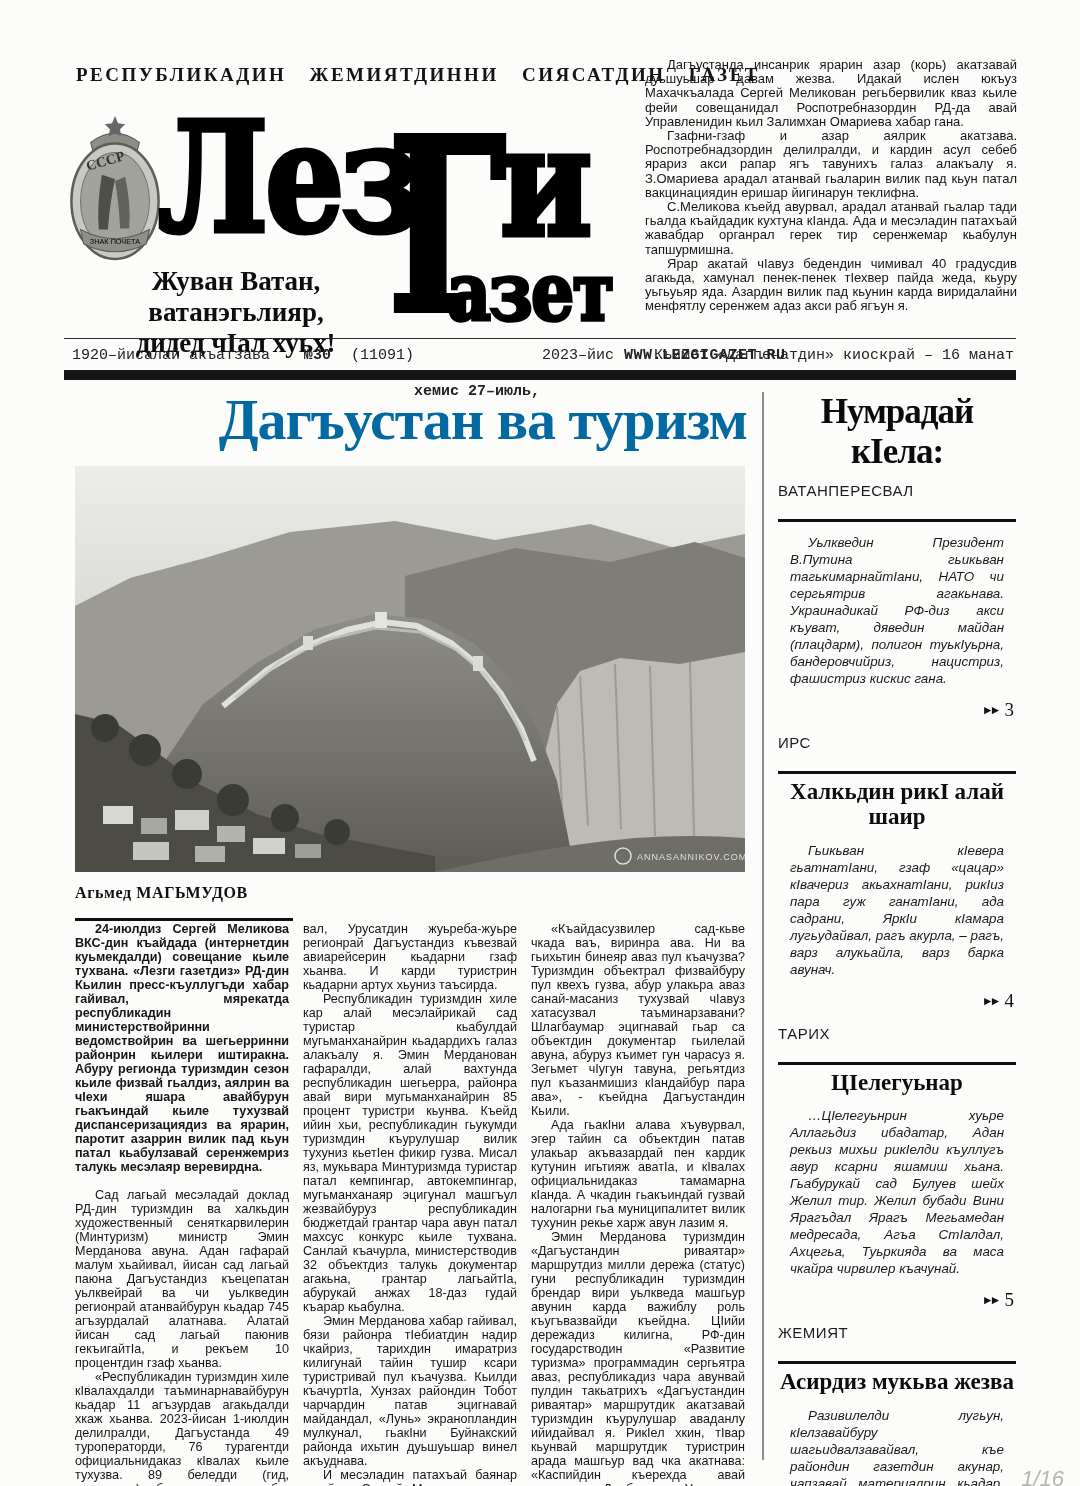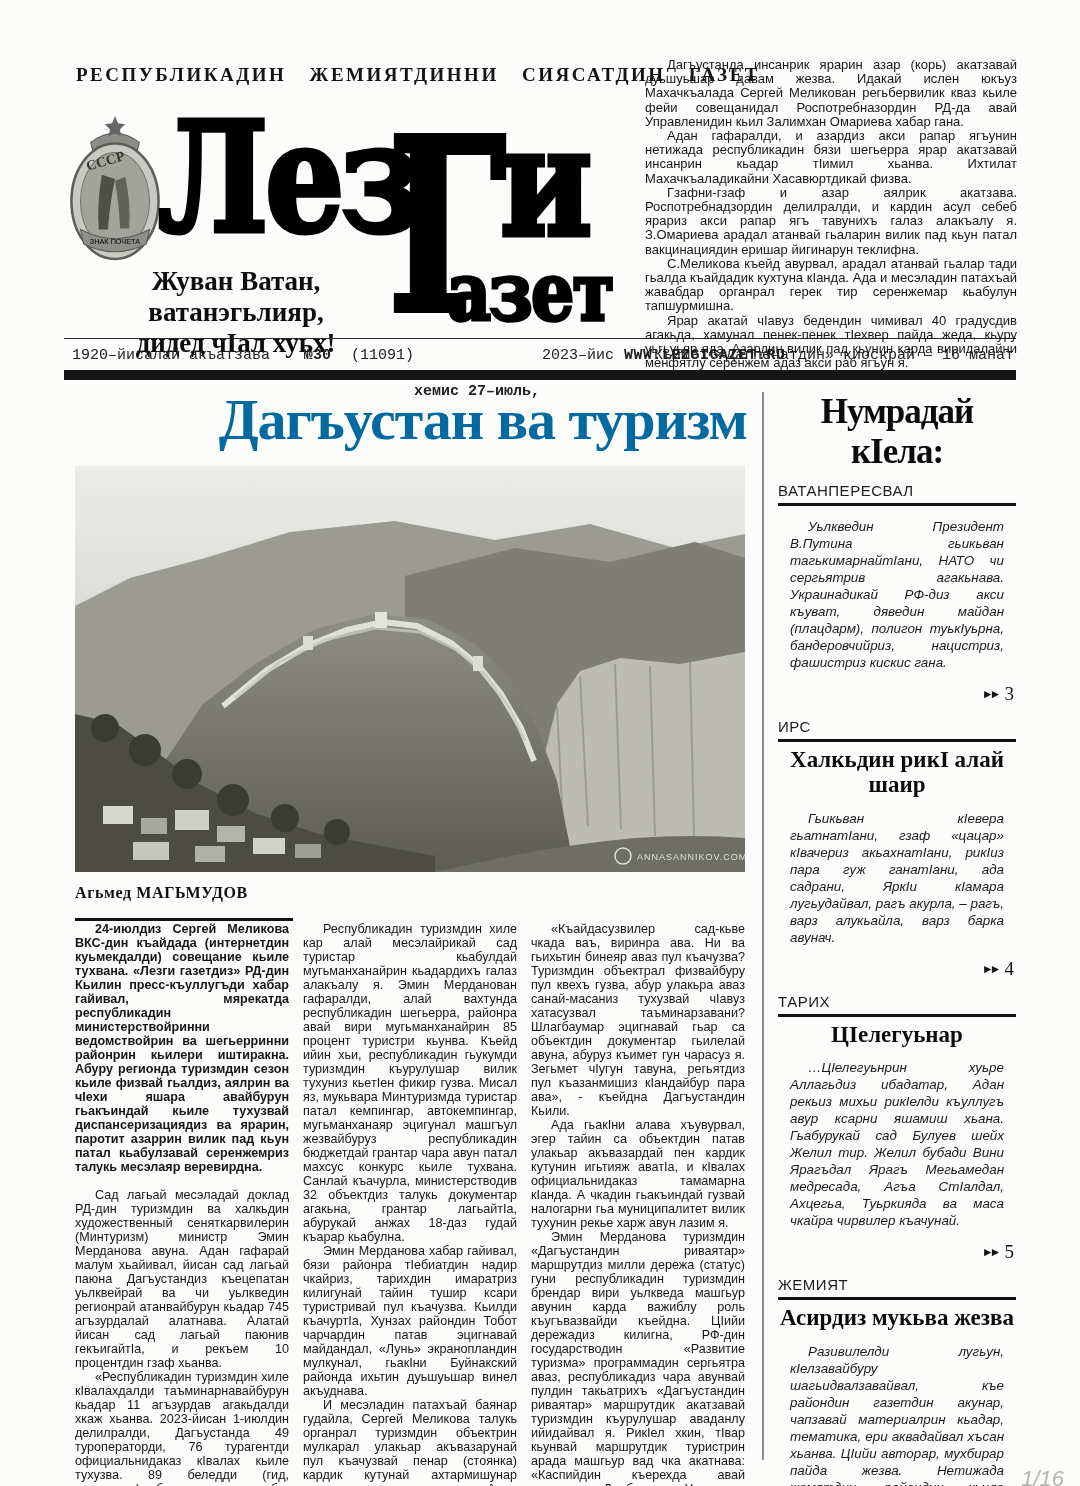--- a/index.html
+++ b/index.html
@@ -73,21 +73,21 @@
   #top-article p{margin:0;font-size:13px;line-height:14.2px;text-align:justify;text-indent:22px;color:#161616;}
 
   
   #sidebar{position:absolute;left:778px;top:392px;width:238px;}
   #sidebar-title{
     margin:0 0 10px 0;text-align:center;font-family:"Liberation Serif",serif;
     font-weight:bold;font-size:35px;letter-spacing:-1px;color:#0b0b0b;
   }
   .rubric{
     font-size:15px;letter-spacing:.5px;color:#1c1c1c;
-    border-bottom:3px solid #111;padding-bottom:4px;margin:0 0 6px 0;
+    border-bottom:3px solid #111;padding-bottom:20px;margin:0 0 6px 0;
   }
   .sec{margin-bottom:13px;}
   .sec-title{
     margin:2px 0 3px 0;text-align:center;font-family:"Liberation Serif",serif;
     font-weight:bold;font-size:23px;line-height:1.08;color:#0c0c0c;
   }
   .teaser{
     margin:12px;font-style:italic;font-size:13.4px;line-height:17px;
     text-align:justify;text-indent:18px;color:#1a1a1a;
   }
@@ -130,21 +130,20 @@
   <span id="ib-number">(11091)</span>
   <span id="ib-date">хемис 27–июль,</span>
   <span id="ib-year">2023–йис</span>
   <span id="ib-site">WWW.LEZGIGAZET.RU</span>
   <span id="ib-price">Къимет «Дагпечатдин» киоскрай – 16 манат</span>
 </div>
 <div id="blackbar"></div>
 
 <div id="top-article">
   <p>Дагъустанда инсанрик ярарин азар (корь) акатзавай дуьшуьшар давам жезва. Идакай ислен юкъуз Махачкъалада Сергей Меликован регьбервилик кваз кьиле фейи совещанидал Роспотребназордин РД-да авай Управленидин кьил Залимхан Омариева хабар гана.</p>
-  <p>Адан гафаралди, и азардиз акси рапар ягъунин нетижада республикадин бязи шегьерра ярар акатзавай инсанрин кьадар тIимил хьанва. Ихтилат Махачкъаладикайни Хасавюртдикай физва.</p>
   <p>Гзафни-гзаф и азар аялрик акатзава. Роспотребнадзордин делилралди, и кардин асул себеб ярариз акси рапар ягъ тавунихъ галаз алакъалу я. З.Омариева арадал атанвай гьаларин вилик пад кьун патал вакцинациядин еришар йигинарун теклифна.</p>
   <p>С.Меликова къейд авурвал, арадал атанвай гьалар тади гьалда къайдадик кухтуна кIанда. Ада и месэладин патахъай жавабдар органрал герек тир серенжемар кьабулун тапшурмишна.</p>
   <p>Ярар акатай чIавуз бедендин чимивал 40 градусдив агакьда, хамунал пенек-пенек тIехвер пайда жеда, кьуру уьгьуьяр яда. Азардин вилик пад кьунин карда виридалайни менфятлу серенжем адаз акси раб ягъун я.</p>
 </div>
 
 <div id="main-title">Дагъустан ва туризм</div>
 
 <svg id="photo" viewBox="0 0 670 406" preserveAspectRatio="none" aria-hidden="true">
   <defs>
     <linearGradient id="gSky" x1="0" y1="0" x2="0" y2="1">
@@ -196,20 +195,21 @@
 <div id="author">Агьмед МАГЬМУДОВ</div>
 
 <div id="columns">
   <div class="col">
     <p class="lead">24-июлдиз Сергей Меликова ВКС-дин къайдада (интернетдин куьмекдалди) совещание кьиле тухвана. «Лезги газетдиз» РД-дин Кьилин пресс-къуллугъди хабар гайивал, мярекатда республикадин министерствойринни ведомствойрин ва шегьерринни районрин кьилери иштиракна. Абуру регионда туризмдин сезон кьиле физвай гьалдиз, аялрин ва чIехи яшара авайбурун гьакъиндай кьиле тухузвай диспансеризациядиз ва ярарин, паротит азаррин вилик пад кьун патал кьабулзавай серенжемриз талукь месэлаяр веревирдна.</p>
     <p class="sp">Сад лагьай месэладай доклад РД-дин туризмдин ва халкьдин художественный сеняткарвилерин (Минтуризм) министр Эмин Мерданова авуна. Адан гафарай малум хьайивал, йисан сад лагьай паюна Дагъустандиз къецепатан уьлквейрай ва чи уьлкведин регионрай атанвайбурун кьадар 745 агъзурдалай алатнава. Алатай йисан сад лагьай паюнив гекъигайтIа, и рекъем 10 процентдин гзаф хьанва.</p>
     <p>«Республикадин туризмдин хиле кIвалахдалди таъминарнавайбурун кьадар 11 агъзурдав агакьдалди хкаж хьанва. 2023-йисан 1-июлдин делилралди, Дагъустанда 49 туроператорди, 76 турагентди официальнидаказ кIвалах кьиле тухузва. 89 беледди (гид, проводник), абурун арада жуьреба-жуьре чIалар чизвай таржумачиярни ава, чпин пешедай федеральный дережадин аттестация вахкана», - лагьана Минтуризмдин кьили.</p>
 
   </div>
   <div class="col">
+    <p class="cont">вал, Урусатдин жуьреба-жуьре регионрай Дагъустандиз къвезвай авиарейсерин кьадарни гзаф хьанва. И карди туристрин кьадарни артух хьуниз таъсирда.</p>
     <p>Республикадин туризмдин хиле кар алай месэлайрикай сад туристар кьабулдай мугьманханайрин кьадардихъ галаз алакъалу я. Эмин Мерданован гафаралди, алай вахтунда республикадин шегьерра, районра авай вири мугьманханайрин 85 процент туристри кьунва. Къейд ийин хьи, республикадин гьукумди туризмдин къурулушар вилик тухуниз кьетIен фикир гузва. Мисал яз, мукьвара Минтуризмда туристар патал кемпингар, автокемпингар, мугьманханаяр эцигунал машгъул жезвайбуруз республикадин бюджетдай грантар чара авун патал махсус конкурс кьиле тухвана. Санлай къачурла, министерстводив 32 объектдиз талукь документар агакьна, грантар лагьайтIа, абурукай анжах 18-даз гудай къарар кьабулна.</p>
     <p>Эмин Мерданова хабар гайивал, бязи районра тIебиатдин надир чкайриз, тарихдин имаратриз килигунай тайин тушир ксари туристривай пул къачузва. Кьилди къачуртIа, Хунзах райондин Тобот чарчардин патав эцигнавай майдандал, «Лунь» экранопландин мулкунал, гьакIни Буйнакский районда ихьтин дуьшуьшар винел акъуднава.</p>
     <p>И месэладин патахъай баянар гудайла, Сергей Меликова талукь органрал туризмдин объектрин мулкарал улакьар акъвазарунай пул къачузвай пенар (стоянка) кардик кутунай ахтармишунар кьиле тухун тапшурмишна. Адан фикирдалди, туристривай пул къачузвай гьар са дуьшуьш къанун-къайдадихъ галаз кьазвайди хьун герек я. И кардал гьам МВД-</p>
   </div>
   <div class="col">
     <p>«Къайдасузвилер сад-кьве чкада ваъ, виринра ава. Ни ва гьихьтин бинеяр аваз пул къачузва? Туризмдин объектрал физвайбуру пул квехъ гузва, абур улакьра аваз санай-масаниз тухузвай чIавуз хатасузвал таъминарзавани? Шлагбаумар эцигнавай гьар са объектдин документар гьилелай авуна, абуруз къимет гун чарасуз я. Зегьмет чIугун тавуна, регьятдиз пул къазанмишиз кIандайбур пара ава», - къейдна Дагъустандин Кьили.</p>
     <p>Ада гьакIни алава хъувурвал, эгер тайин са объектдин патав улакьар акъвазардай пен кардик кутунин игьтияж аватIа, и кIвалах официальнидаказ тамамарна кIанда. А чкадин гьакъиндай гузвай налогарни гьа муниципалитет вилик тухунин рекье харж авун лазим я.</p>
     <p>Эмин Мерданова туризмдин «Дагъустандин риваятар» маршрутдиз милли дережа (статус) гуни республикадин туризмдин брендар вири уьлкведа машгьур авунин карда важиблу роль къугъвазвайди къейдна. ЦIийи дережадиз килигна, РФ-дин государстводин «Развитие туризма» программадин сергьятра аваз, республикадиз чара авунвай пулдин такьатрихъ «Дагъустандин риваятар» маршрутдик акатзавай туризмдин къурулушар аваданлу ийидайвал я. РикIел хкин, тIвар кьунвай маршрутдик туристрин арада машгьур вад чка акатнава: «Каспийдин къерехда авай шегьер», «Дербент – Урусатдин кьиблепатан варар», «Сулакдин гуьтIуь дере – тIебиатдин надир гуьмбет», «Кьве Къойсу вацIар сад-садак акахьзавай чка» ва «Гуниб – Дагъустандин иер пIипI».</p>
   </div>
 </div>

